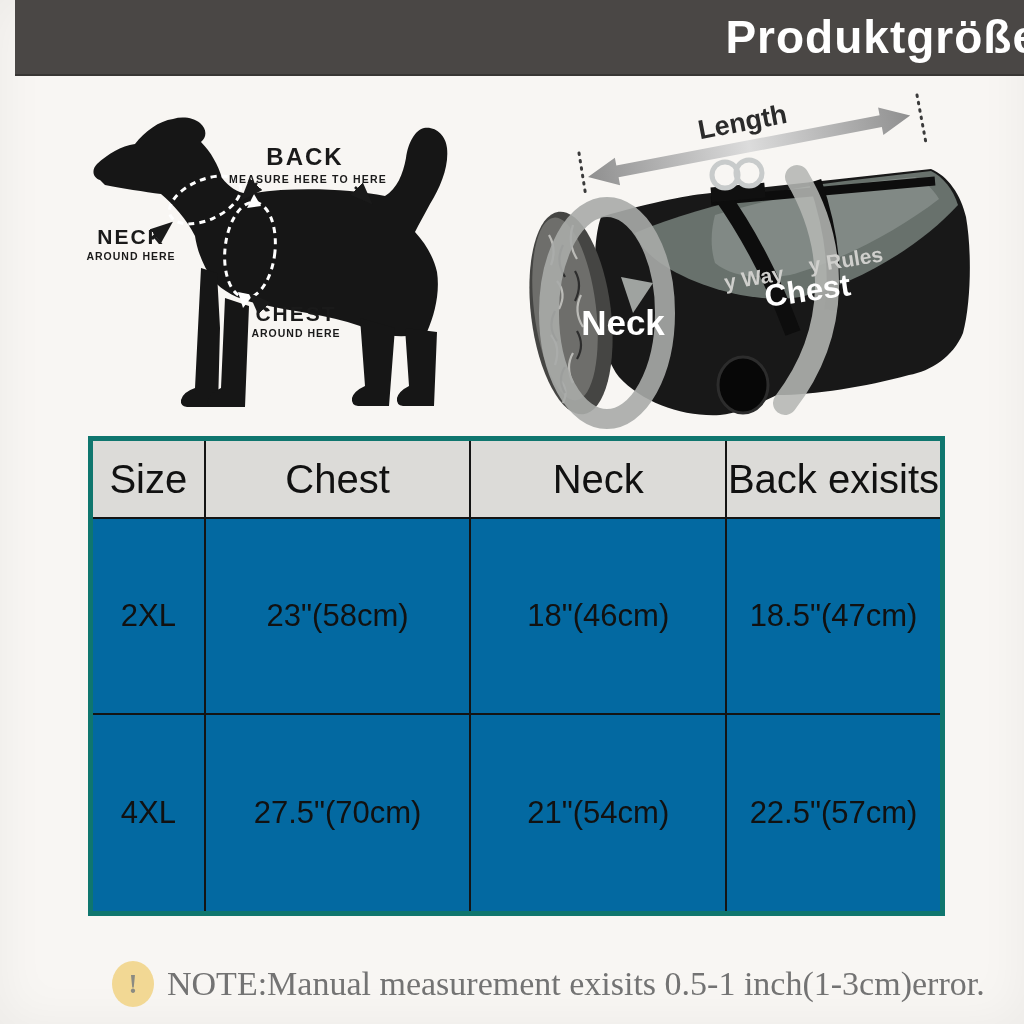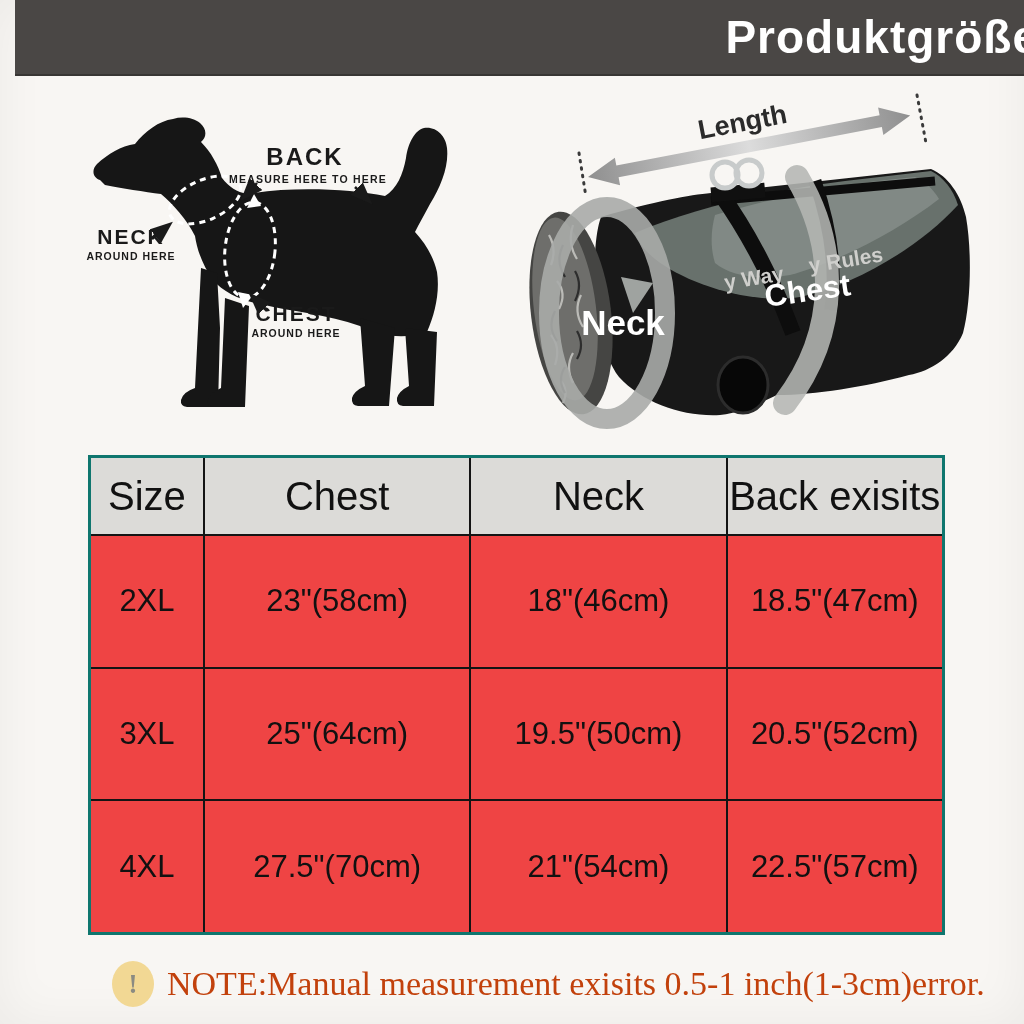--- a/index.html
+++ b/index.html
@@ -19,45 +19,45 @@
     color:#ffffff;font-size:46px;font-weight:bold;letter-spacing:1px;
   }
   
   .panel{position:absolute;}
   #dog-panel{left:55px;top:88px;width:430px;height:360px;}
   #jacket-panel{left:515px;top:85px;width:495px;height:345px;}
   svg{display:block;}
   .diagram-label{font-family:"Liberation Sans",sans-serif;fill:#1a1a1a;}
   
   .size-table{
-    position:absolute;left:88px;top:455px;width:857px;height:480px;
+    position:absolute;left:88px;top:436px;width:857px;height:480px;
     border-collapse:collapse;table-layout:fixed;
     font-family:"Liberation Sans",sans-serif;color:#111;
-    background:#fbfaf8;border:3px solid #0f766e;
+    background:#fbfaf8;border:5px solid #0f766e;
   }
   .size-table th,.size-table td{
     border:2px solid #141414;text-align:center;vertical-align:middle;
     padding:0;overflow:hidden;white-space:nowrap;
   }
   .size-table thead th{
     background:#dcdbd8;font-weight:normal;font-size:40px;height:76px;
   }
-  .size-table tbody td{font-size:31px;height:80px;background:#ef4444;}
+  .size-table tbody td{font-size:31px;height:80px;background:#0369a1;}
   
   .note-row{
     position:absolute;left:112px;top:958px;width:860px;height:52px;
     display:flex;align-items:center;
   }
   .note-icon{
     width:42px;height:46px;border-radius:50%;background:#f2d894;
     display:flex;align-items:center;justify-content:center;flex:0 0 auto;
     color:#8b8b82;font-family:"Liberation Serif",serif;font-weight:bold;font-size:27px;
   }
   .note-text{
-    margin-left:13px;font-family:"Liberation Serif",serif;font-size:34px;color:#c2410c;
+    margin-left:13px;font-family:"Liberation Serif",serif;font-size:34px;color:#737373;
     white-space:nowrap;
   }
 </style>
 </head>
 <body>
 
 <div class="header-bar">
   <div class="title">Produktgröße</div>
 </div>
 
@@ -190,26 +190,20 @@
     </tr>
   </thead>
   <tbody>
     <tr>
       <td>2XL</td>
       <td>23"(58cm)</td>
       <td>18"(46cm)</td>
       <td>18.5"(47cm)</td>
     </tr>
     <tr>
-      <td>3XL</td>
-      <td>25"(64cm)</td>
-      <td>19.5"(50cm)</td>
-      <td>20.5"(52cm)</td>
-    </tr>
-    <tr>
       <td>4XL</td>
       <td>27.5"(70cm)</td>
       <td>21"(54cm)</td>
       <td>22.5"(57cm)</td>
     </tr>
   </tbody>
 </table>
 
 <div class="note-row">
   <div class="note-icon">

